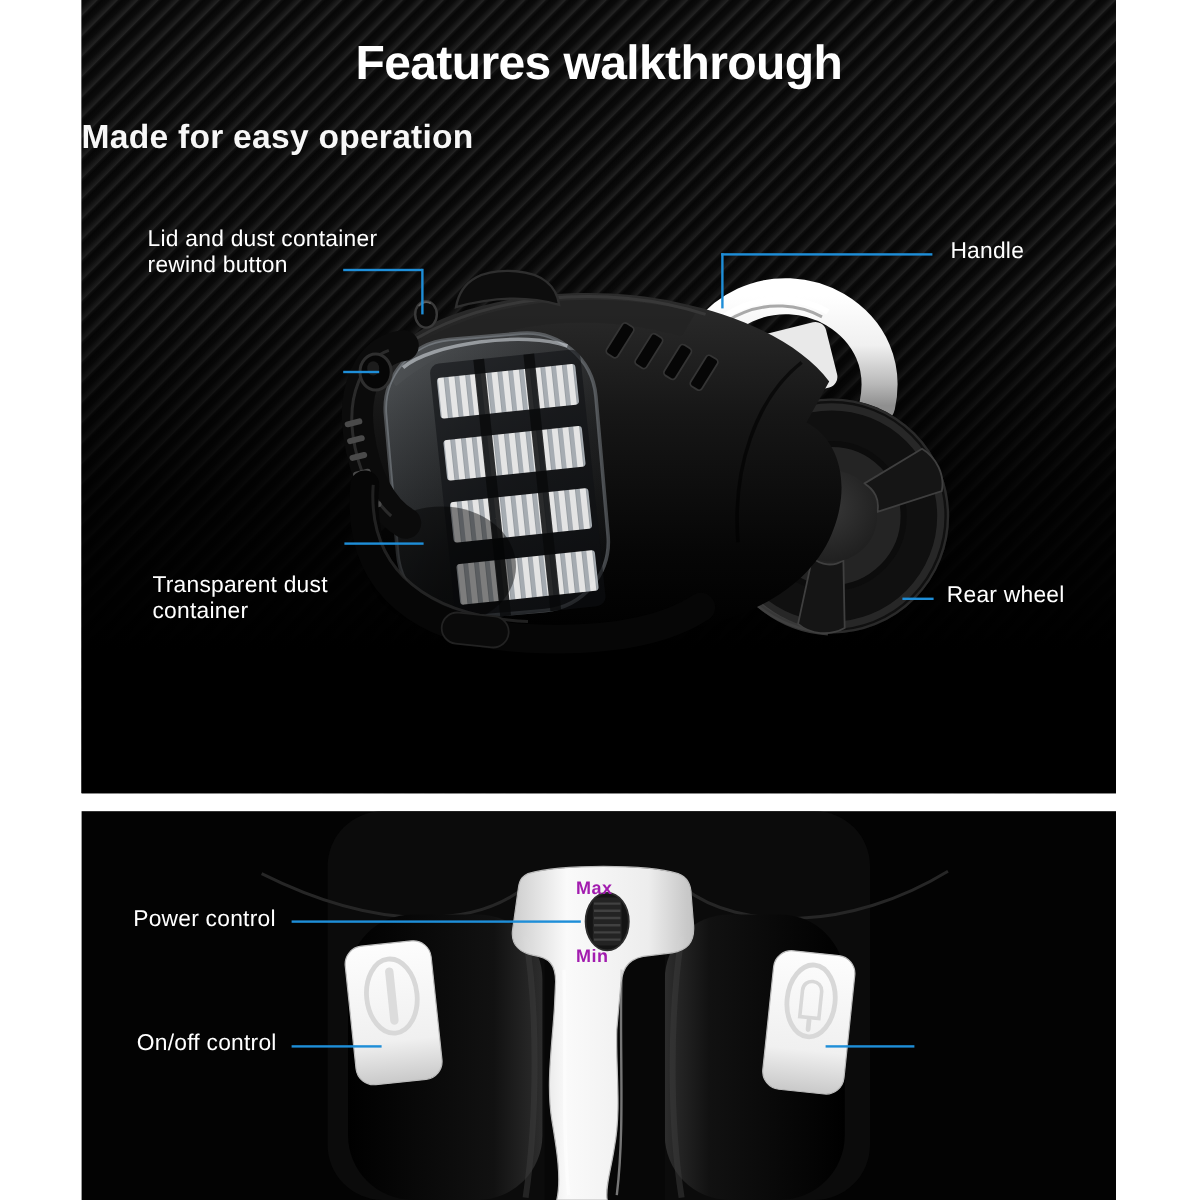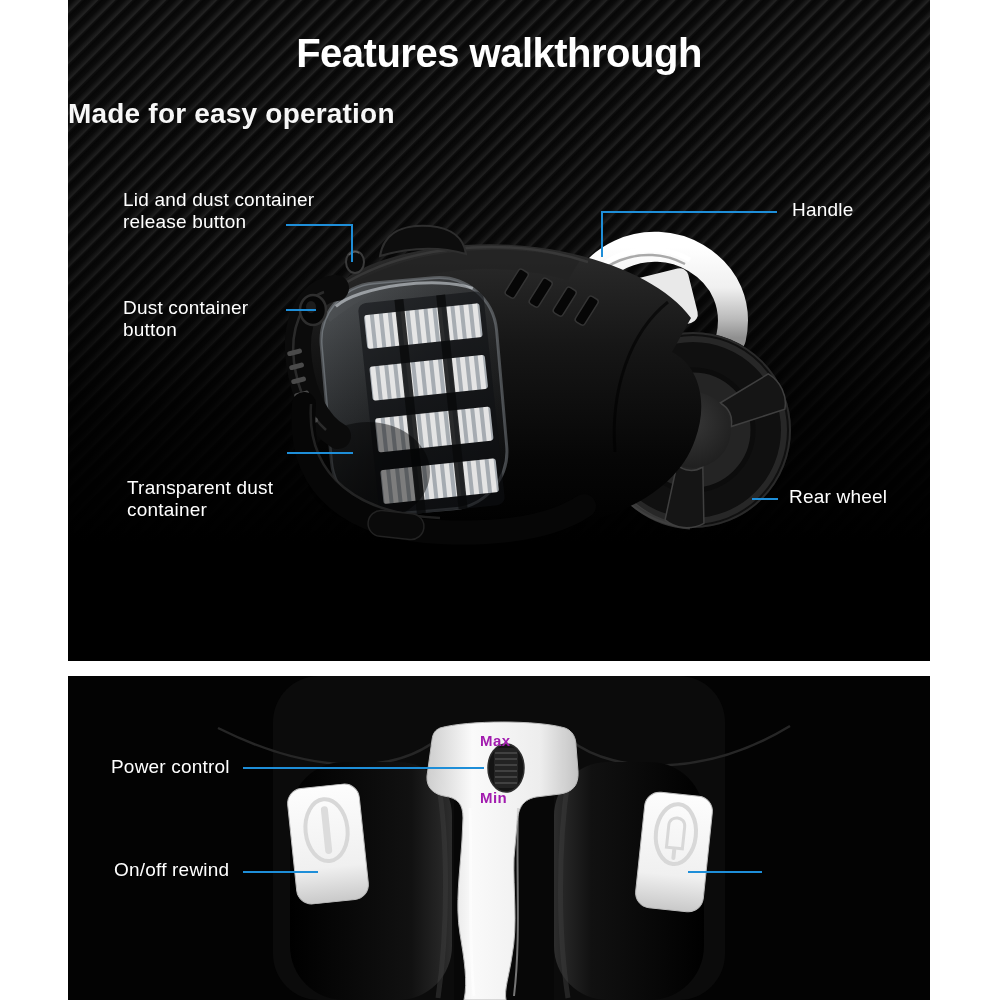--- a/index.html
+++ b/index.html
@@ -253,41 +253,40 @@
           <path d="M -8 -4 L -8 -26 C -8 -37 8 -37 8 -26 L 8 -4 Z" fill="none" stroke="#d8d8d8" stroke-width="3"></path>
           <rect x="-2" y="-4" width="4" height="12" rx="2" fill="#d8d8d8"></rect>
         </g>
       </g>
     </svg>
   </div>
 
   <div class="page-title">Features walkthrough</div>
   <div class="page-subtitle">Made for easy operation</div>
 
-  <div class="callout-label lbl-lid">Lid and dust container release button</div>
+  <div class="callout-label lbl-lid">Lid and dust container rewind button</div>
   <div class="callout-line hline" style="left:286px;top:224px;width:66px;"></div>
   <div class="callout-line vline" style="left:351px;top:224px;height:38px;"></div>
 
-  <div class="callout-label lbl-dustbtn">Dust container button</div>
   <div class="callout-line hline" style="left:286px;top:309px;width:30px;"></div>
 
   <div class="callout-label lbl-transparent">Transparent dust container</div>
   <div class="callout-line hline" style="left:287px;top:452px;width:66px;"></div>
 
   <div class="callout-label lbl-handle">Handle</div>
   <div class="callout-line hline" style="left:601px;top:211px;width:176px;"></div>
   <div class="callout-line vline" style="left:601px;top:211px;height:46px;"></div>
 
   <div class="callout-label lbl-rearwheel">Rear wheel</div>
   <div class="callout-line hline" style="left:752px;top:498px;width:26px;"></div>
 
   <div class="callout-label lbl-power">Power control</div>
   <div class="callout-line hline" style="left:243px;top:767px;width:241px;"></div>
 
-  <div class="callout-label lbl-onoff">On/off rewind</div>
+  <div class="callout-label lbl-onoff">On/off control</div>
   <div class="callout-line hline" style="left:243px;top:871px;width:75px;"></div>
 
   <div class="callout-line hline" style="left:688px;top:871px;width:74px;"></div>
 
   <div class="slider-label" style="left:480px;top:732px;">Max</div>
   <div class="slider-label" style="left:480px;top:789px;">Min</div>
 
 </div>
 
 </body></html>

